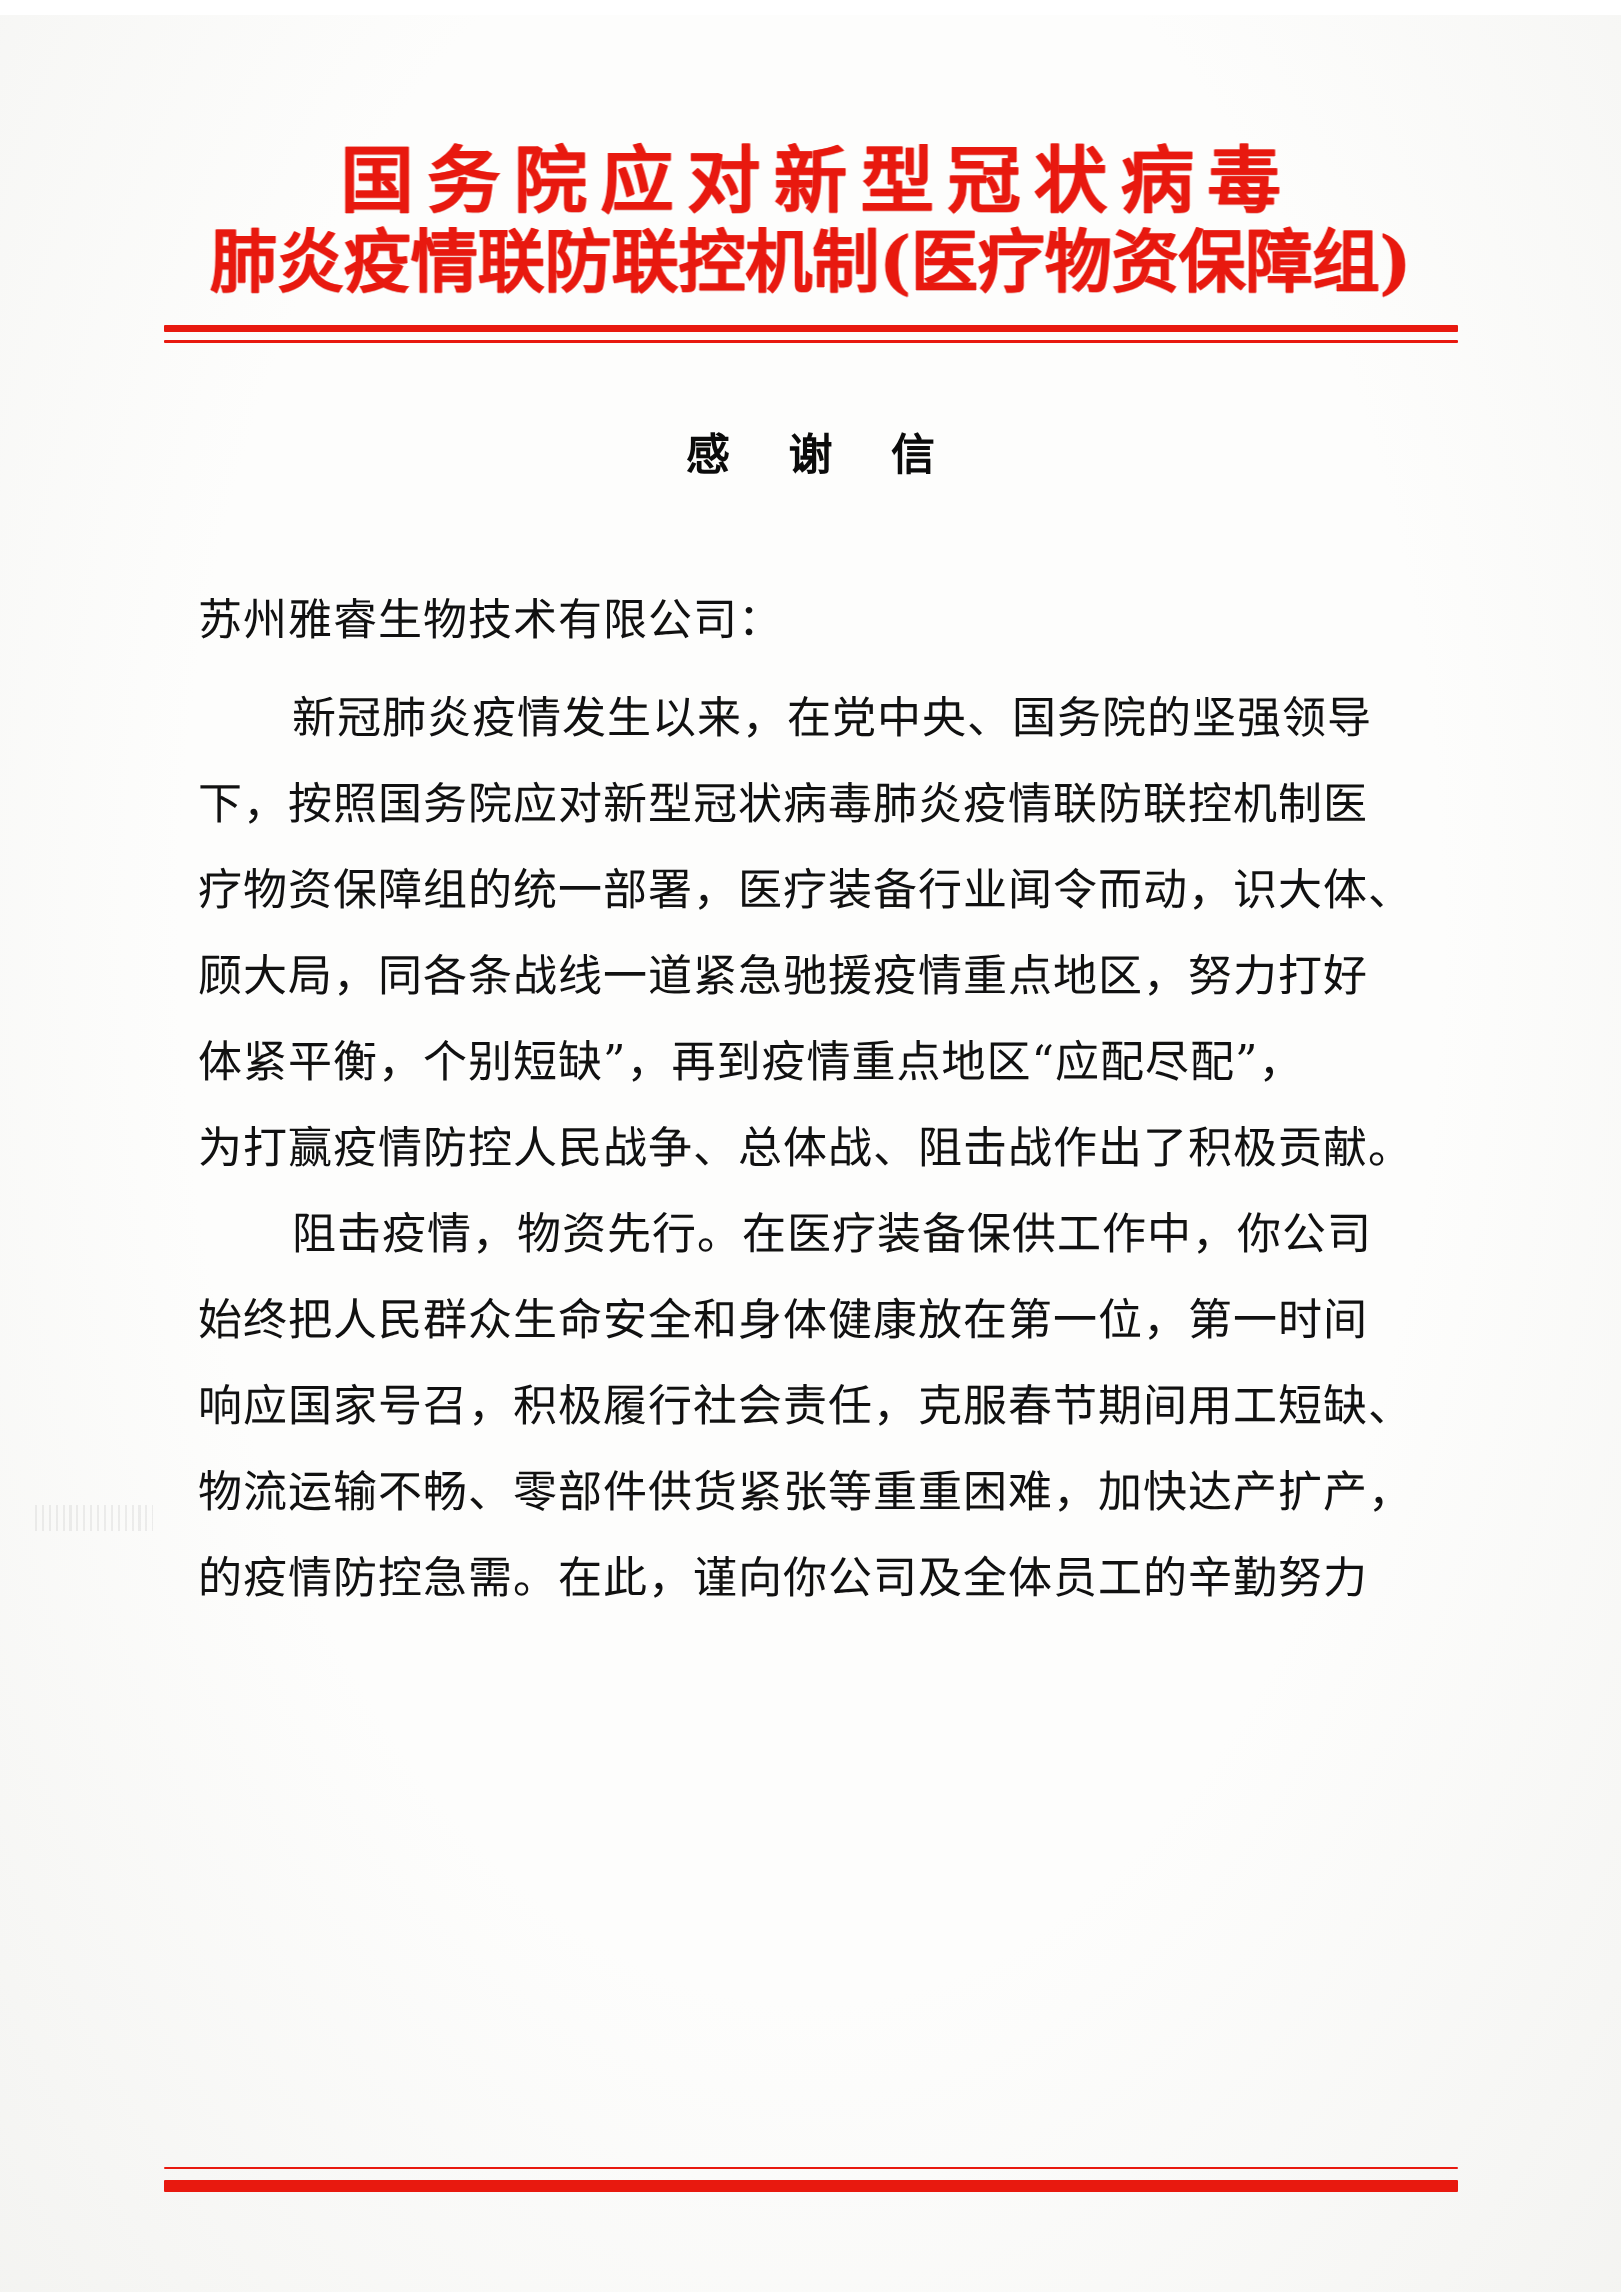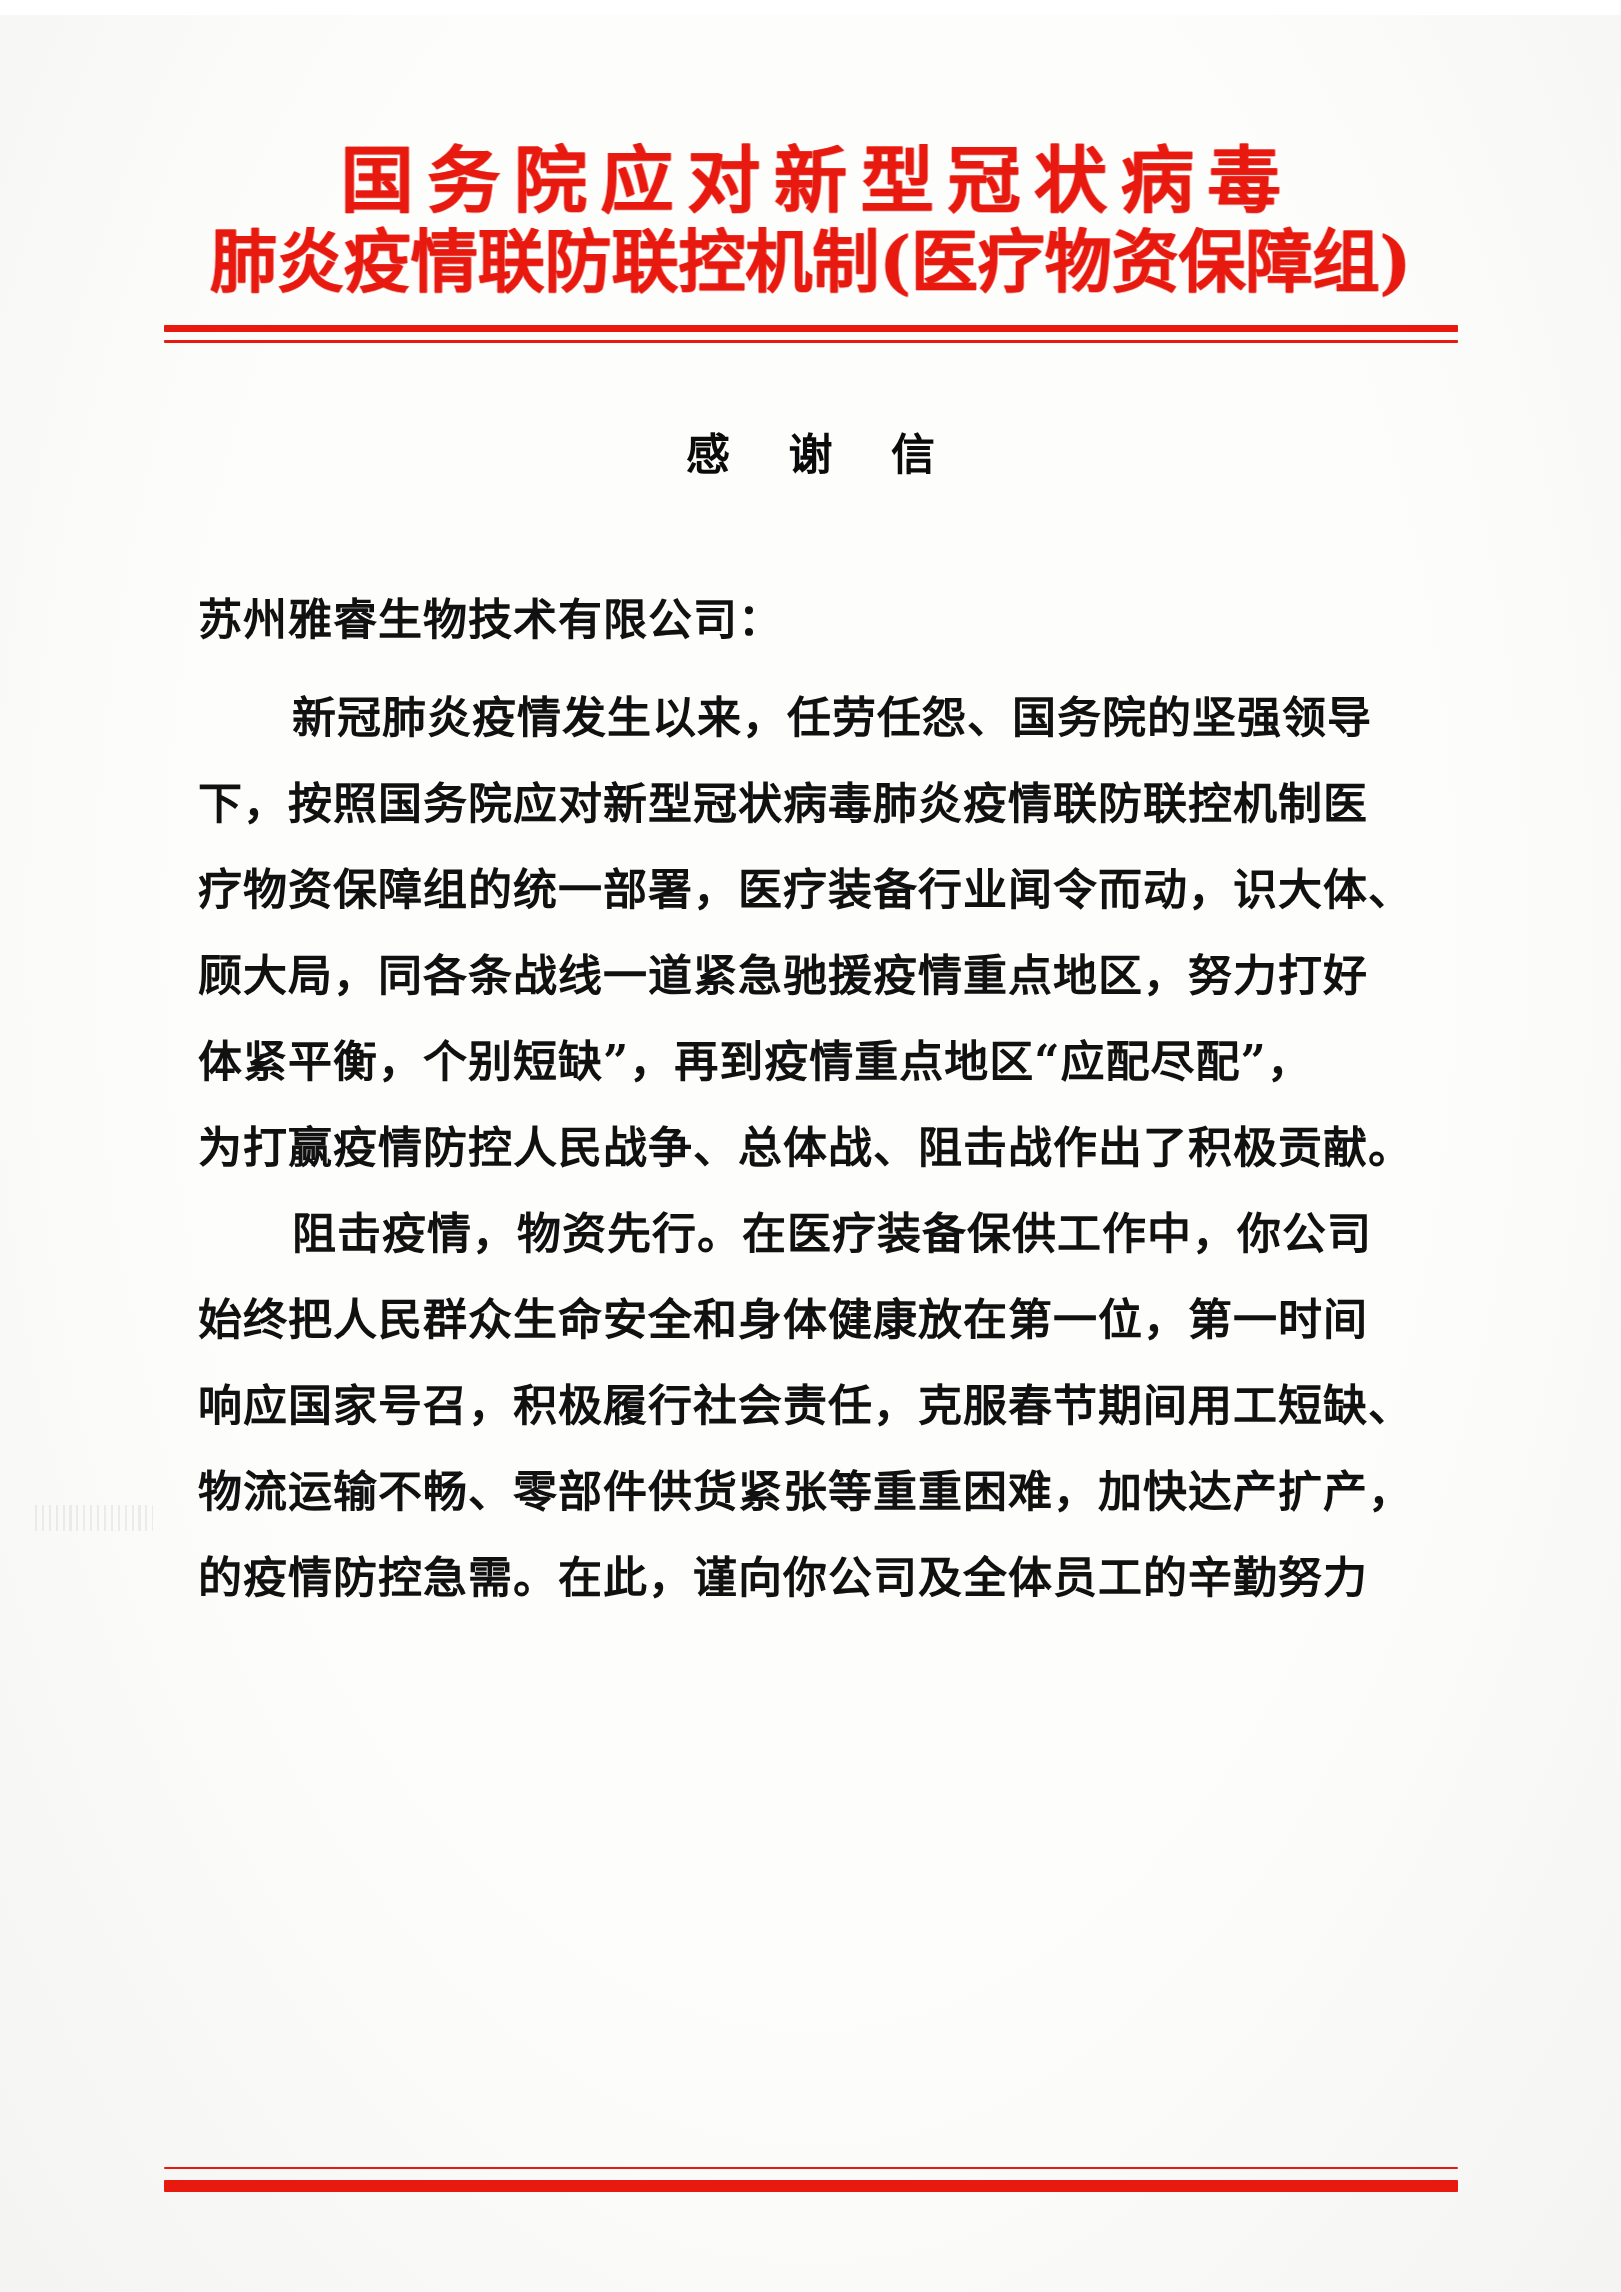--- a/index.html
+++ b/index.html
@@ -104,21 +104,20 @@
 
   
   .body-block {
     margin: 94px auto 0 auto;
     width: 1225px;
     color: #111111;
     font-family: "DejaVu Serif", "Liberation Serif", serif;
     font-size: 44px;
     line-height: 86px;
     letter-spacing: 1px;
-    font-weight: bold;
   }
 
   .salutation {
     margin-bottom: 11.8px;
     white-space: nowrap;
   }
 
   .para-line {
     white-space: nowrap;
   }
@@ -182,21 +181,21 @@
     <div class="rules-top">
       <div class="rule-thick"></div>
       <div class="rule-thin"></div>
     </div>
 
     <div class="doc-title">感 谢 信</div>
 
     <div class="body-block">
       <div class="salutation">苏州雅睿生物技术有限公司：</div>
       <div id="body-lines-container">
-          <div class="para-line indent">新冠肺炎疫情发生以来，任劳任怨、国务院的坚强领导</div>
+          <div class="para-line indent">新冠肺炎疫情发生以来，在党中央、国务院的坚强领导</div>
           <div class="para-line">下，按照国务院应对新型冠状病毒肺炎疫情联防联控机制医</div>
           <div class="para-line">疗物资保障组的统一部署，医疗装备行业闻令而动，识大体、</div>
           <div class="para-line">顾大局，同各条战线一道紧急驰援疫情重点地区，努力打好</div>
           <div class="para-line">体紧平衡，个别短缺”，再到疫情重点地区“应配尽配”，</div>
           <div class="para-line">为打赢疫情防控人民战争、总体战、阻击战作出了积极贡献。</div>
           <div class="para-line indent">阻击疫情，物资先行。在医疗装备保供工作中，你公司</div>
           <div class="para-line">始终把人民群众生命安全和身体健康放在第一位，第一时间</div>
           <div class="para-line">响应国家号召，积极履行社会责任，克服春节期间用工短缺、</div>
           <div class="para-line">物流运输不畅、零部件供货紧张等重重困难，加快达产扩产，</div>
           <div class="para-line">的疫情防控急需。在此，谨向你公司及全体员工的辛勤努力</div>

